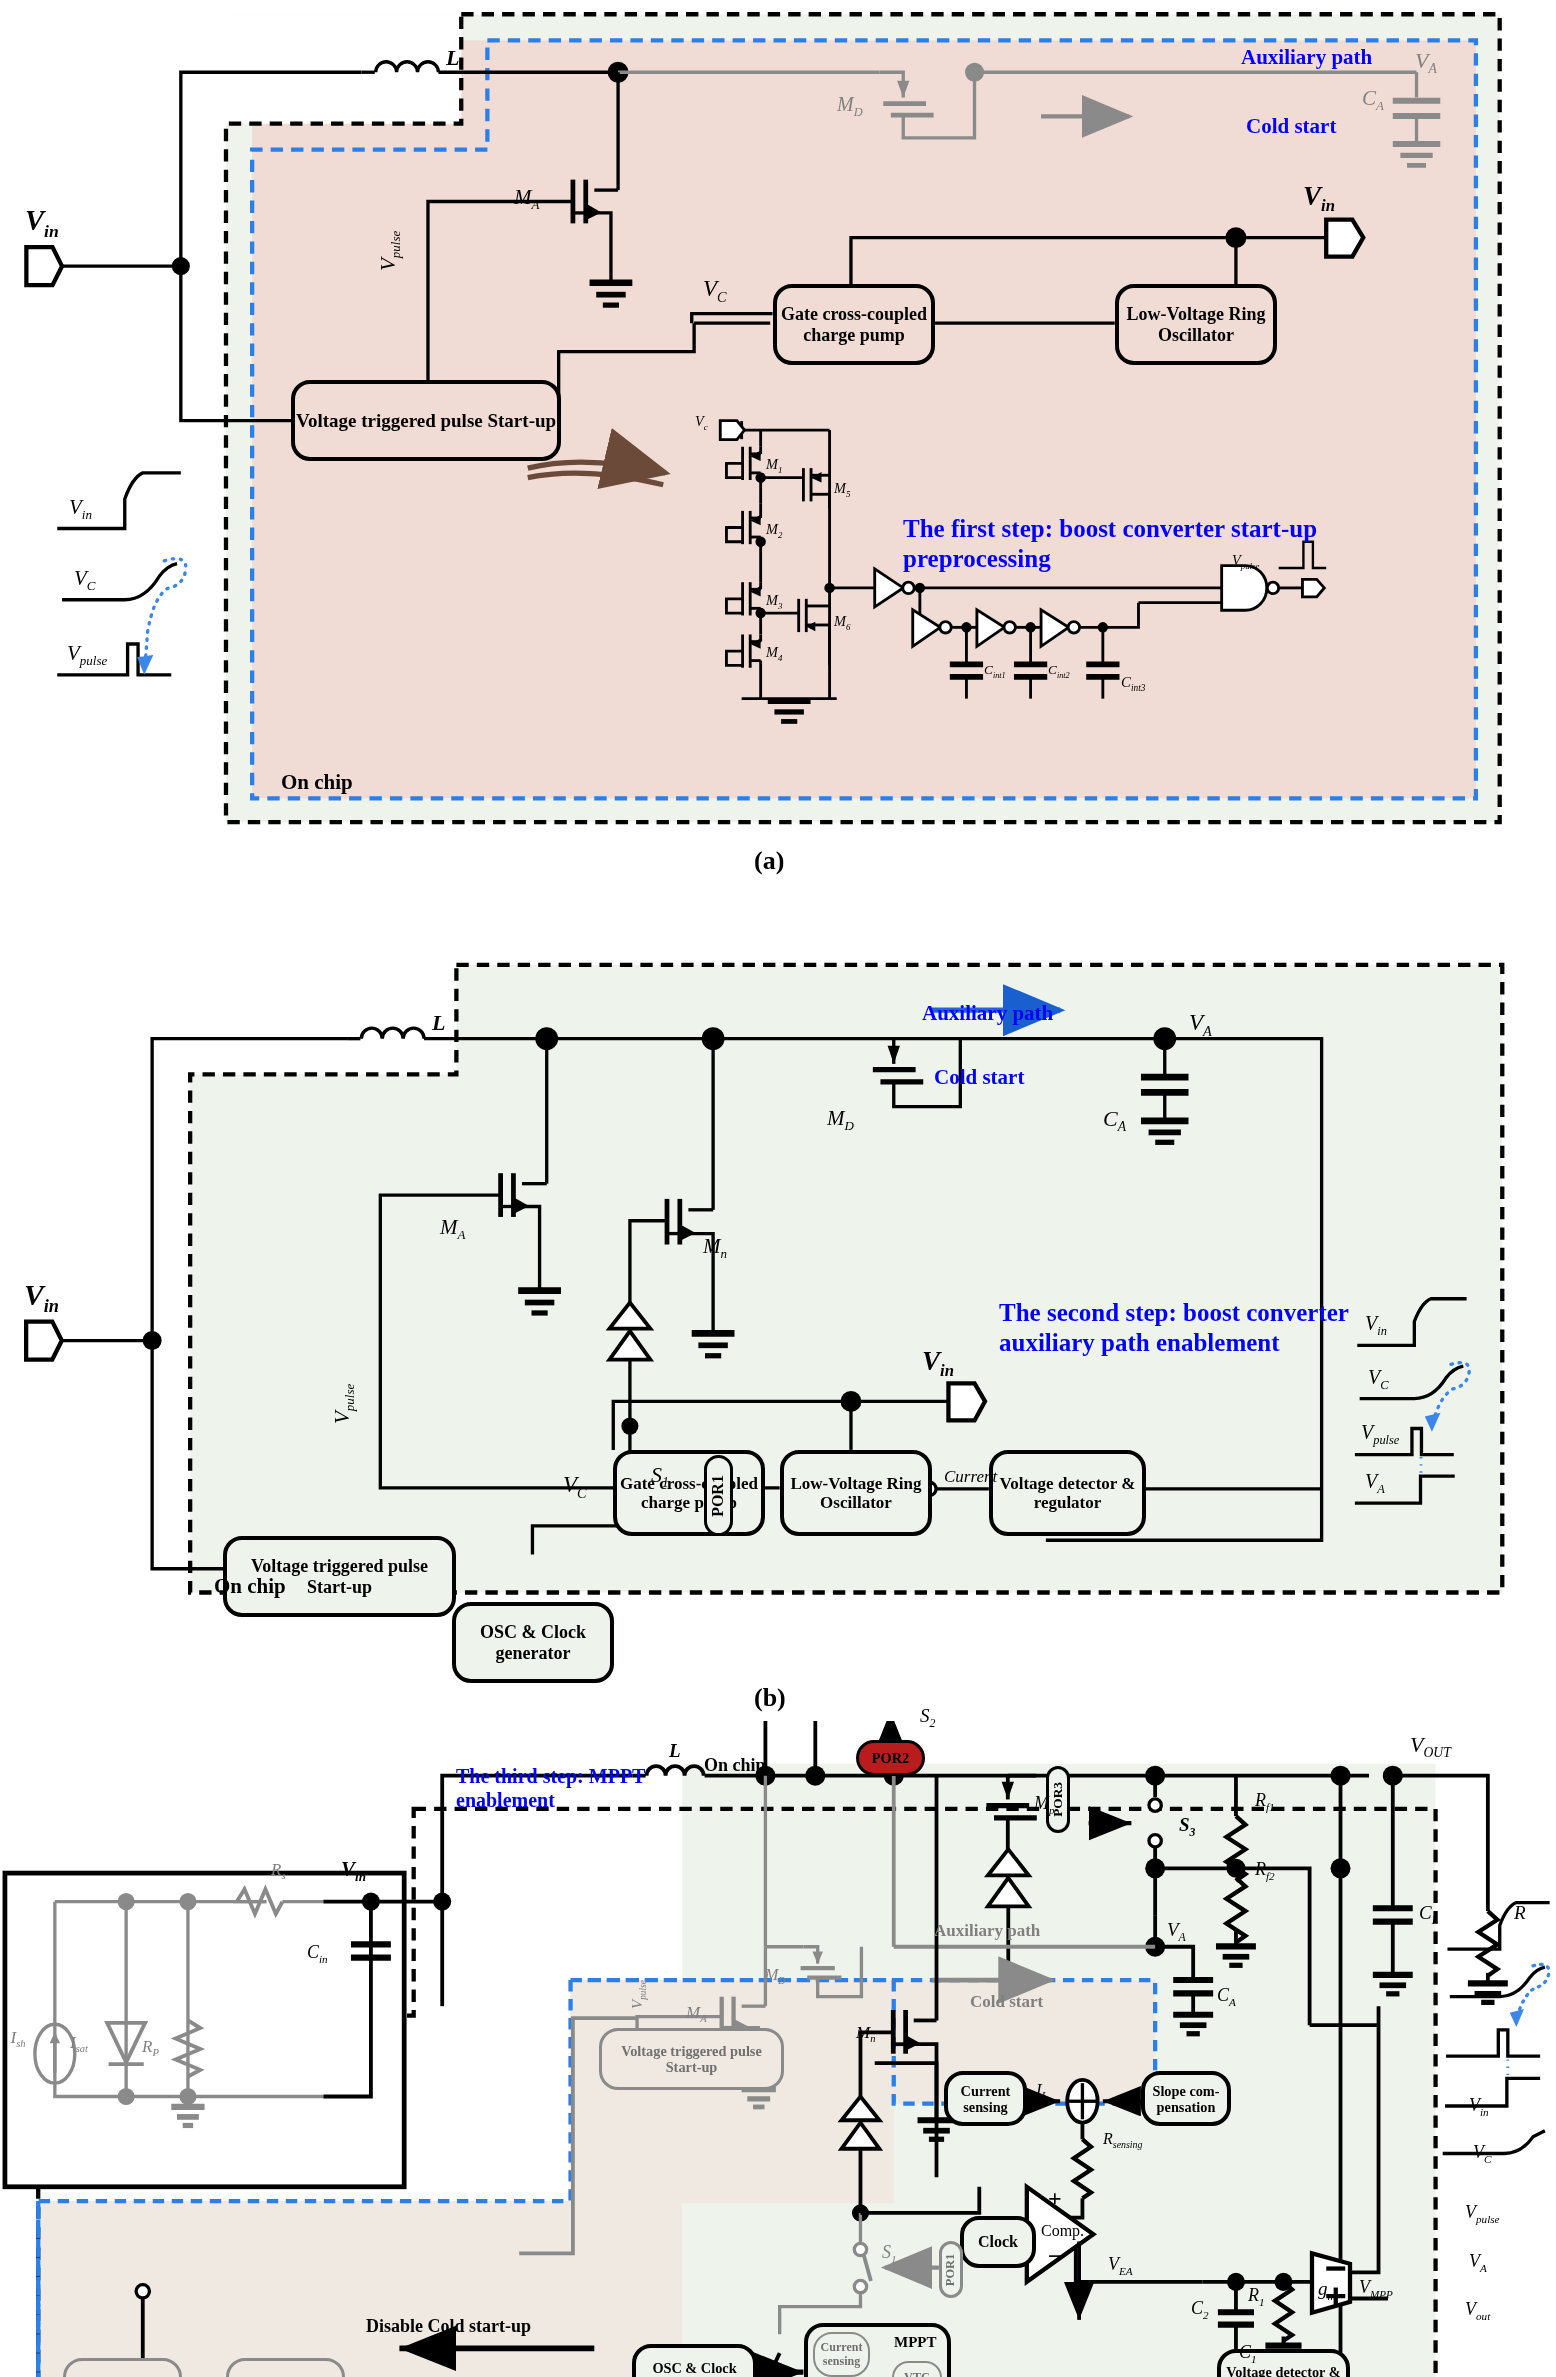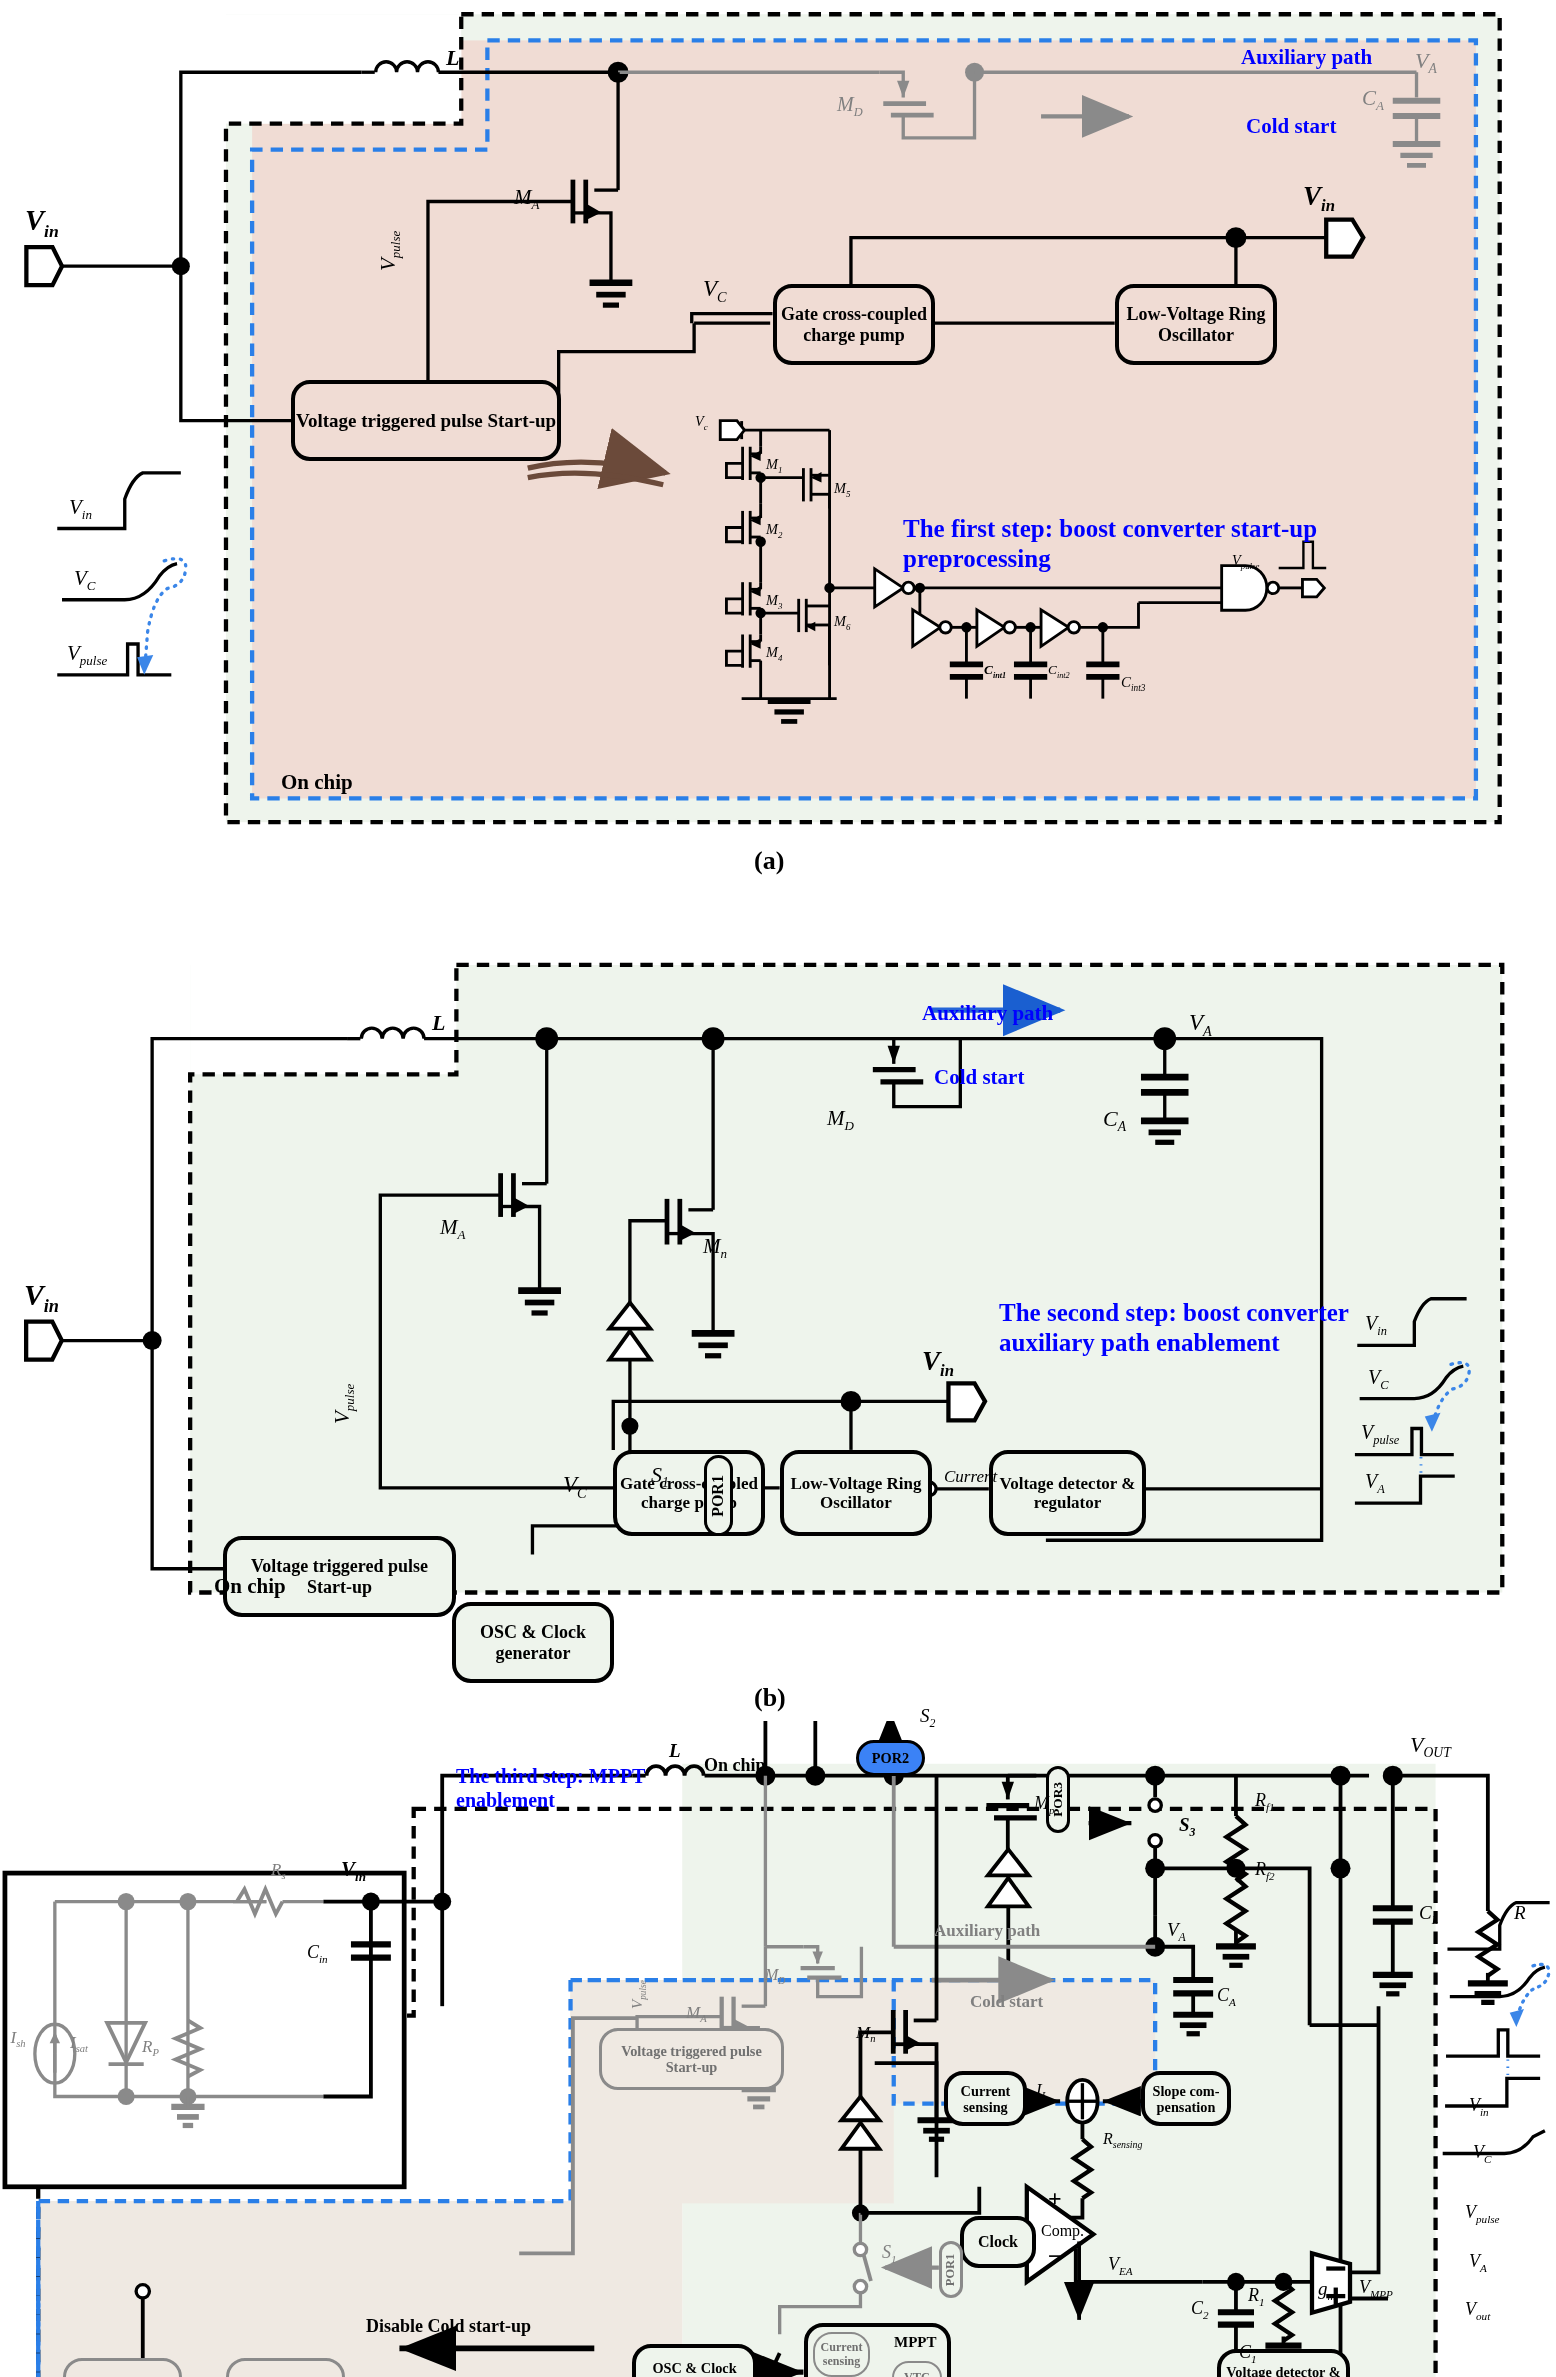--- a/index.html
+++ b/index.html
@@ -273,21 +273,21 @@
 <div class="lbl" style="left:281px;top:770px;font-size:21px;font-weight:bold;">On chip</div>
 <div class="note" style="left:903px;top:514px;font-size:25px;width:428px;">The first step: boost converter start-up preprocessing</div>
 
 <div class="lbl" style="left:695px;top:413px;font-size:14.3px;"><i>V<sub>c</sub></i></div>
 <div class="lbl" style="left:766px;top:456px;font-size:14.3px;"><i>M<sub>1</sub></i></div>
 <div class="lbl" style="left:766px;top:521px;font-size:14.3px;"><i>M<sub>2</sub></i></div>
 <div class="lbl" style="left:766px;top:592px;font-size:14.3px;"><i>M<sub>3</sub></i></div>
 <div class="lbl" style="left:766px;top:644px;font-size:14.3px;"><i>M<sub>4</sub></i></div>
 <div class="lbl" style="left:834px;top:480px;font-size:14.3px;"><i>M<sub>5</sub></i></div>
 <div class="lbl" style="left:834px;top:613px;font-size:14.3px;"><i>M<sub>6</sub></i></div>
-<div class="lbl" style="left:984px;top:662px;font-size:13.3px;font-weight:bold;"><i>C<sub>int1</sub></i></div>
+<div class="lbl" style="left:984px;top:662px;font-size:13.3px;"><i>C<sub>int1</sub></i></div>
 <div class="lbl" style="left:1048px;top:662px;font-size:13.3px;"><i>C<sub>int2</sub></i></div>
 <div class="lbl" style="left:1121px;top:658px;font-size:15px;margin-top:16px;"><i>C<sub>int3</sub></i></div>
 <div class="lbl" style="left:1232px;top:552px;font-size:14.3px;"><i>V<sub>pulse</sub></i></div>
 
 <div class="lbl" style="left:69px;top:495px;font-size:21px;"><i>V<sub>in</sub></i></div>
 <div class="lbl" style="left:74px;top:566px;font-size:21px;"><i>V<sub>C</sub></i></div>
 <div class="lbl" style="left:67px;top:641px;font-size:21px;"><i>V<sub>pulse</sub></i></div>
 
 <div class="panel-letter" style="left:754px;top:846px;">(a)</div>
 
@@ -699,21 +699,21 @@
   
 </div>
 <div class="blk" style="left:226px;top:2358px;width:119px;height:76px;border:3.8px solid #8a8a8a;background:#efe9e2;
             color:#707070;font-size:13.8px;">
   
 </div>
 <div class="blk" style="left:939px;top:2241px;width:24px;height:57px;border:3.3px solid #8a8a8a;background:#eef4ec;
             color:#707070;font-size:12.4px;">
   <span style="transform:rotate(-90deg);">POR1</span>
 </div>
-<div class="blk" style="left:856px;top:1740px;width:69px;height:36px;border:3.8px solid #000;background:#3b82f6;font-size:14.3px;">
+<div class="blk" style="left:856px;top:1740px;width:69px;height:36px;border:3.8px solid #000;background:#b91c1c;font-size:14.3px;">
   <span>POR2</span>
 </div>
 <div class="blk" style="left:1046px;top:1766px;width:24px;height:67px;border:3.8px solid #000;background:#eef4ec;font-size:13.3px;">
   <span style="transform:rotate(-90deg);">POR3</span>
 </div>
 
 <div class="note" style="left:456px;top:1764px;font-size:20px;width:204px;">The third step: MPPT enablement</div>
 <div class="lbl" style="left:704px;top:1755px;font-size:18px;font-weight:bold;">On chip</div>
 <div class="lbl" style="left:920px;top:1705px;font-size:19px;"><i>S<sub>2</sub></i></div>
 <div class="lbl" style="left:1179px;top:1814px;font-size:19px;font-weight:bold;"><i>S<sub>3</sub></i></div>

